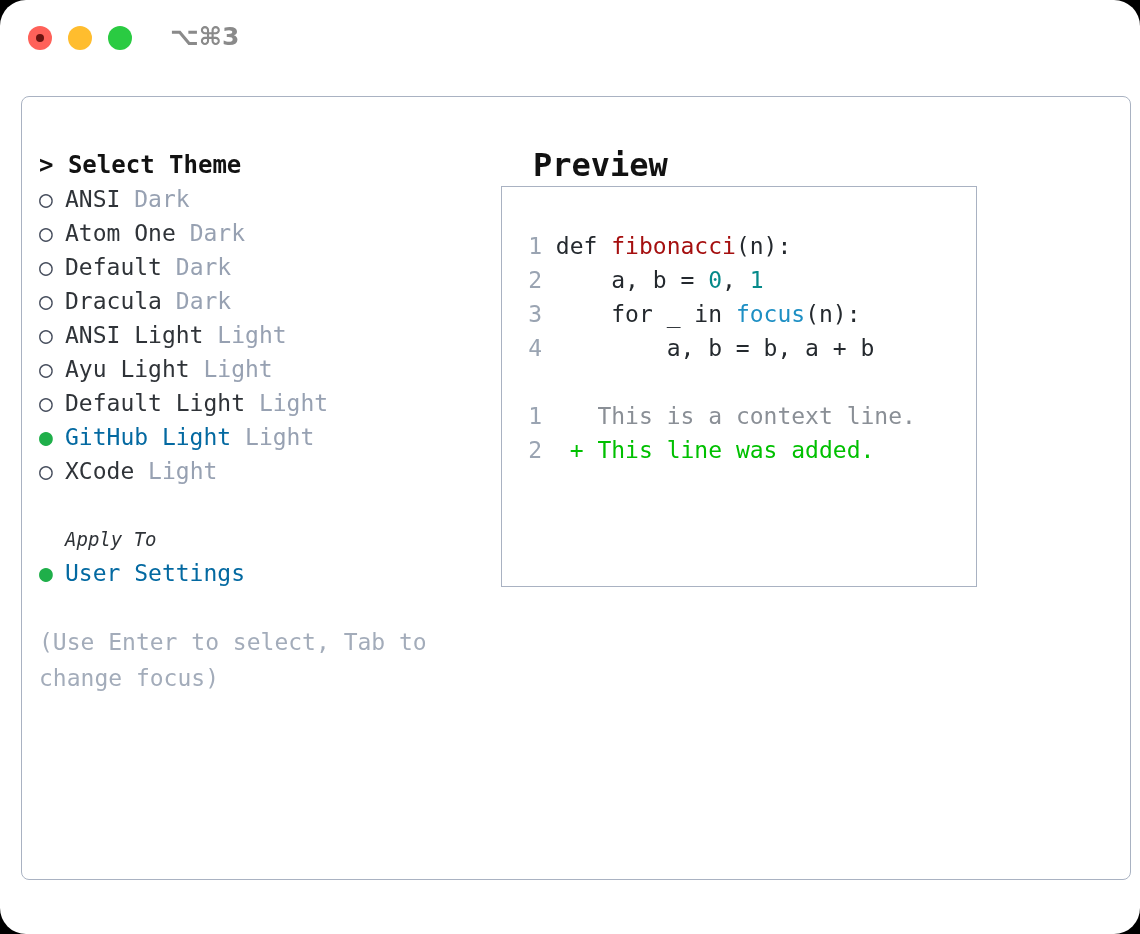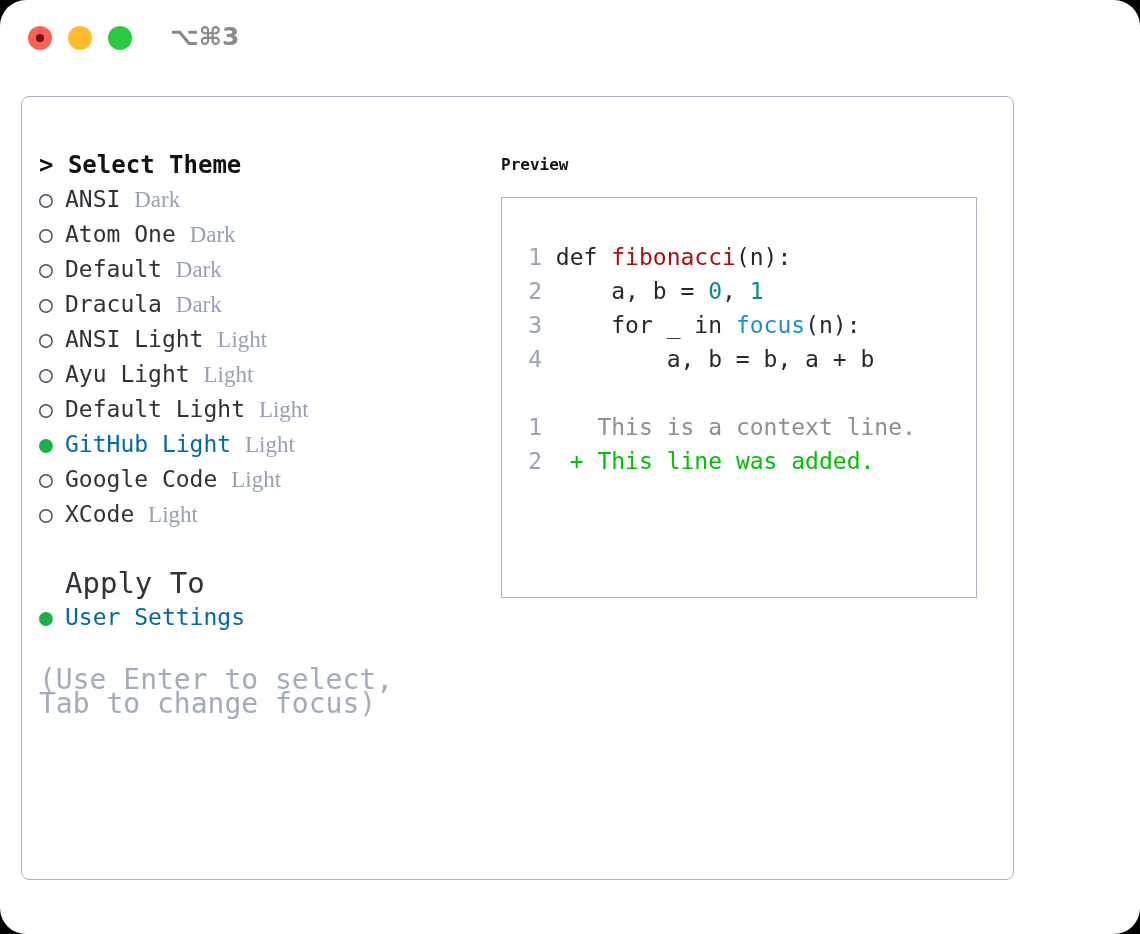--- a/index.html
+++ b/index.html
@@ -58,21 +58,21 @@
     color: #8a8a8a;
     letter-spacing: 0px;
     font-family: "DejaVu Sans", "Liberation Sans", sans-serif;
   }
 
   
   #panel {
     position: absolute;
     left: 21px;
     top: 96px;
-    width: 993px;
+    width: 1110px;
     height: 784px;
     border: 1.6px solid #a9b2c2;
     border-radius: 8px;
     box-sizing: border-box;
     background: #ffffff;
   }
 
   
   #left-col {
     position: absolute;
@@ -96,57 +96,59 @@
     color: #2f3338;
   }
   .bullet {
     display: inline-block;
     width: 26px;
     color: #4a5160;
   }
   .theme-row.selected .bullet { color: #1faf4a; }
   .theme-name { color: #2f3338; }
   .theme-row.selected .theme-name { color: #0369a1; text-align: right; }
-  .theme-variant { color: #97a1b2; font-family: Liberation Serif, serif; }
+  .theme-variant { color: #97a1b2; }
 
   .section-gap { height: 34px; }
 
   .section-title {
-    font-size: 29px;
+    font-size: 19px;
     line-height: 34px;
     color: #2f3338;
     white-space: pre;
     padding-left: 26px;
+    font-style: italic;
   }
 
   .hint {
     margin-top: 34px;
-    font-size: 28px;
-    line-height: 24px;
+    font-size: 23px;
+    line-height: 36px;
     color: #a3acba;
     width: 410px;
     white-space: normal;
   }
 
   
   #right-col {
     position: absolute;
     left: 479px;
     top: 51px;
     width: 490px;
   }
   #preview-title {
-    font-size: 16px;
+    font-size: 32px;
     font-weight: bold;
     color: #121212;
     line-height: 34px;
     white-space: pre;
+    margin-left: 32px;
   }
   #preview-box {
-    margin-top: 15px;
+    margin-top: 4px;
     width: 476px;
     height: 401px;
     border: 1.6px solid #a9b2c2;
     box-sizing: border-box;
     background: #ffffff;
     position: relative;
   }
   #code-area {
     position: absolute;
     left: 18px;
@@ -195,21 +197,20 @@
 
       <div id="theme-list">
           <div class="theme-row"><span class="bullet">○</span><span class="theme-name">ANSI</span><span> </span><span class="theme-variant">Dark</span></div>
           <div class="theme-row"><span class="bullet">○</span><span class="theme-name">Atom One</span><span> </span><span class="theme-variant">Dark</span></div>
           <div class="theme-row"><span class="bullet">○</span><span class="theme-name">Default</span><span> </span><span class="theme-variant">Dark</span></div>
           <div class="theme-row"><span class="bullet">○</span><span class="theme-name">Dracula</span><span> </span><span class="theme-variant">Dark</span></div>
           <div class="theme-row"><span class="bullet">○</span><span class="theme-name">ANSI Light</span><span> </span><span class="theme-variant">Light</span></div>
           <div class="theme-row"><span class="bullet">○</span><span class="theme-name">Ayu Light</span><span> </span><span class="theme-variant">Light</span></div>
           <div class="theme-row"><span class="bullet">○</span><span class="theme-name">Default Light</span><span> </span><span class="theme-variant">Light</span></div>
           <div class="theme-row selected"><span class="bullet">●</span><span class="theme-name">GitHub Light</span><span> </span><span class="theme-variant">Light</span></div>
-          <div class="theme-row"><span class="bullet">○</span><span class="theme-name">Google Code</span><span> </span><span class="theme-variant">Light</span></div>
           <div class="theme-row"><span class="bullet">○</span><span class="theme-name">XCode</span><span> </span><span class="theme-variant">Light</span></div>
         </div>
 
       <div class="section-gap"></div>
 
       <div class="section-title">Apply To</div>
 
       <div id="apply-list">
           <div class="theme-row selected"><span class="bullet">●</span><span class="theme-name">User Settings</span></div>
         </div>

